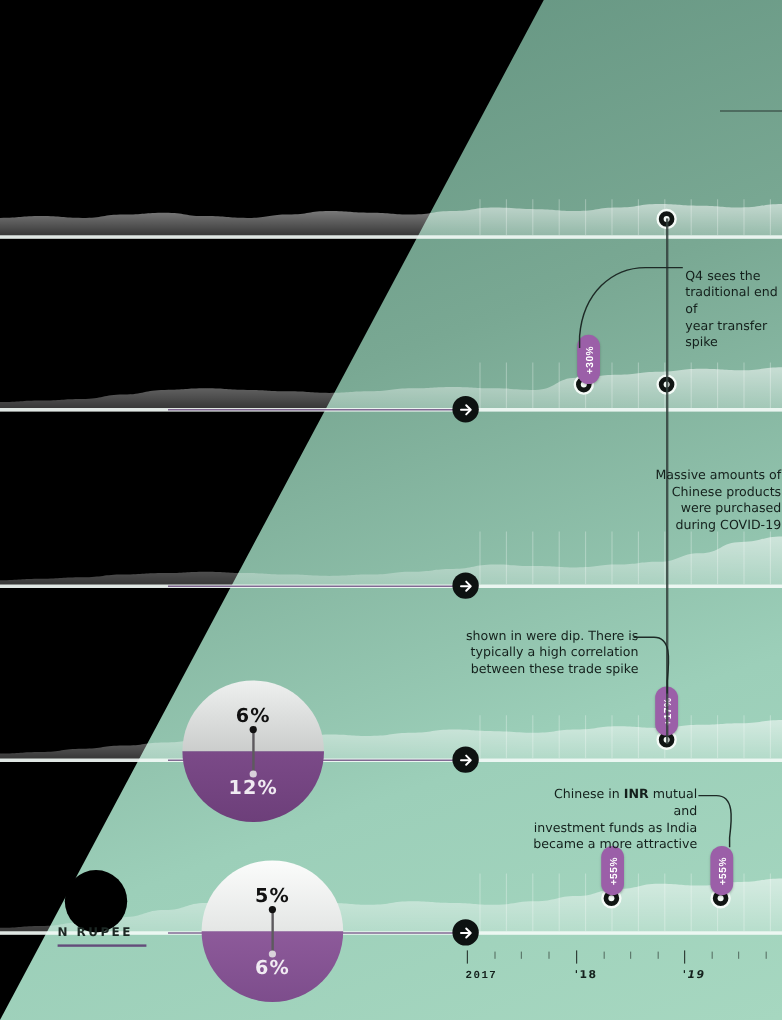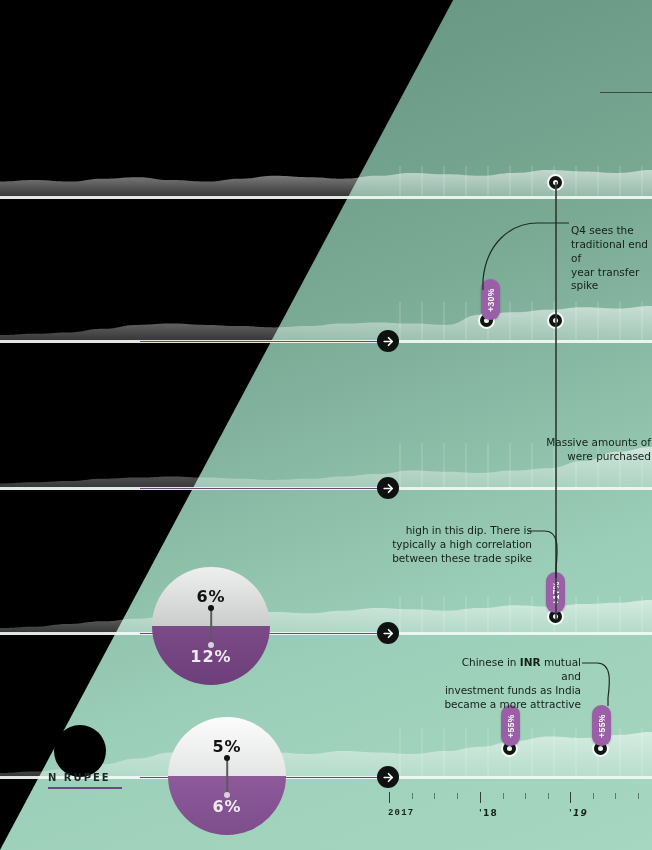--- a/index.html
+++ b/index.html
@@ -324,26 +324,28 @@
 
   <div class="vrule" style="left:555px;top:182px;height:148px;"></div>
   <div class="vrule" style="left:555px;top:330px;height:290px;"></div>
 
   <div id="anno-host">
       <div class="anno" style="left: 571px; top: 224px; width: 90px;">
         <div><span>Q4 sees the</span></div>
         <div><span>traditional end of</span></div>
         <div><span>year transfer spike</span></div>
       </div>
-      <div class="anno right" style="left: 455px; top: 390px; width: 196px; margin-top: 46px;">
+      <div class="anno right" style="left: 455px; top: 390px; width: 196px;">
         <div><span>Massive amounts of</span></div>
+        <div><span>Chinese products</span></div>
         <div><span>were purchased</span></div>
+        <div><span>during COVID-19</span></div>
       </div>
       <div class="anno right" style="left: 380px; top: 524px; width: 152px;">
-        <div><span>high in this dip. There is</span></div>
+        <div><span>shown in were dip. There is</span></div>
         <div><span>typically a high correlation</span></div>
         <div><span>between these trade spike</span></div>
       </div>
       <div class="anno right" style="left: 440px; top: 656px; width: 141px;">
         <div><span>Chinese in </span><b>INR</b><span> mutual and</span></div>
         <div><span>investment funds as India</span></div>
         <div><span>became a more attractive</span></div>
       </div>
     </div>
 

